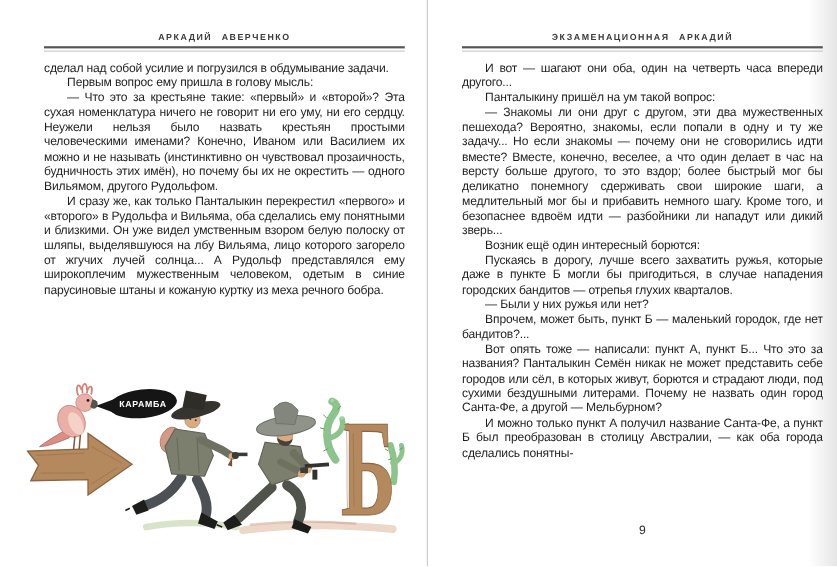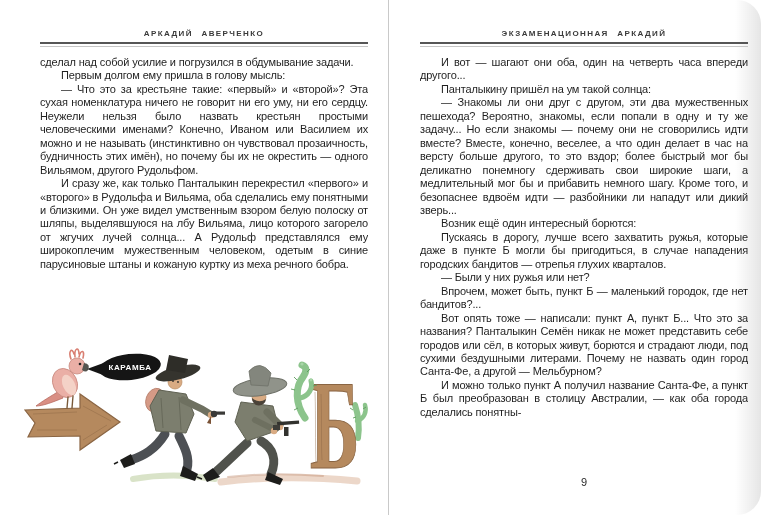--- a/index.html
+++ b/index.html
@@ -1,17 +1,17 @@
 <!DOCTYPE html>
 <html lang="ru"><head>
 <meta charset="utf-8">
 <style>
   html,body{margin:0;padding:0;background:#ffffff;}
   .stage{position:relative;width:761px;height:515px;background:#ffffff;overflow:hidden;
-         font-family:"Liberation Sans",sans-serif;color:#1f1f1f;border-radius:24px;}
+         font-family:"Liberation Sans",sans-serif;color:#1f1f1f;}
   .gutter{position:absolute;left:388px;top:0;width:1px;height:515px;background:#c9c9c9;}
   .edge-shade{position:absolute;right:0;top:0;width:26px;height:515px;
               background:linear-gradient(to right,rgba(0,0,0,0),rgba(0,0,0,0.10));}
   .page{position:absolute;top:0;width:328px;height:515px;}
   .page.left{left:40px;}
   .page.right{left:420px;}
   .running-header{margin-top:29px;text-align:center;font-size:8px;font-weight:700;
                   letter-spacing:1.4px;word-spacing:5px;color:#3a3a3a;}
   .header-rule{margin-top:4px;height:2px;border-top:2px solid #565656;border-bottom:1px solid #c6c6c6;}
   .body-text{margin-top:9px;font-size:11px;line-height:13.45px;text-align:justify;
@@ -32,32 +32,32 @@
 <div class="stage">
 
   <div class="gutter"></div>
   <div class="edge-shade"></div>
 
   <section class="page left">
     <div class="running-header">АРКАДИЙ АВЕРЧЕНКО</div>
     <div class="header-rule"></div>
     <div class="body-text">
         <p class="para">сделал над собой усилие и погрузился в обдумывание задачи.</p>
-        <p class="para indent">Первым долгом ему пришла в голову мысль:</p>
+        <p class="para indent">Первым вопрос ему пришла в голову мысль:</p>
         <p class="para indent">— Что это за крестьяне такие: «первый» и «второй»? Эта сухая номенклатура ничего не говорит ни его уму, ни его сердцу. Неужели нельзя было назвать крестьян простыми человеческими именами? Конечно, Иваном или Василием их можно и не называть (инстинктивно он чувствовал прозаичность, будничность этих имён), но почему бы их не окрестить — одного Вильямом, другого Рудольфом.</p>
         <p class="para indent">И сразу же, как только Панталыкин перекрестил «первого» и «второго» в Рудольфа и Вильяма, оба сделались ему понятными и близкими. Он уже видел умственным взором белую полоску от шляпы, выделявшуюся на лбу Вильяма, лицо которого загорело от жгучих лучей солнца... А Рудольф представлялся ему широкоплечим мужественным человеком, одетым в синие парусиновые штаны и кожаную куртку из меха речного бобра.</p>
       </div>
   </section>
 
   <section class="page right">
     <div class="running-header">ЭКЗАМЕНАЦИОННАЯ АРКАДИЙ</div>
     <div class="header-rule"></div>
     <div class="body-text">
         <p class="para indent">И вот — шагают они оба, один на четверть часа впереди другого...</p>
-        <p class="para indent">Панталыкину пришёл на ум такой солнца:</p>
+        <p class="para indent">Панталыкину пришёл на ум такой вопрос:</p>
         <p class="para indent">— Знакомы ли они друг с другом, эти два мужественных пешехода? Вероятно, знакомы, если попали в одну и ту же задачу... Но если знакомы — почему они не сговорились идти вместе? Вместе, конечно, веселее, а что один делает в час на версту больше другого, то это вздор; более быстрый мог бы деликатно понемногу сдерживать свои широкие шаги, а медлительный мог бы и прибавить немного шагу. Кроме того, и безопаснее вдвоём идти — разбойники ли нападут или дикий зверь...</p>
         <p class="para indent">Возник ещё один интересный борются:</p>
         <p class="para indent">Пускаясь в дорогу, лучше всего захватить ружья, которые даже в пункте Б могли бы пригодиться, в случае нападения городских бандитов — отрепья глухих кварталов.</p>
         <p class="para indent">— Были у них ружья или нет?</p>
         <p class="para indent">Впрочем, может быть, пункт Б — маленький городок, где нет бандитов?...</p>
         <p class="para indent">Вот опять тоже — написали: пункт А, пункт Б... Что это за названия? Панталыкин Семён никак не может представить себе городов или сёл, в которых живут, борются и страдают люди, под сухими бездушными литерами. Почему не назвать один город Санта-Фе, а другой — Мельбурном?</p>
         <p class="para indent">И можно только пункт А получил название Санта-Фе, а пункт Б был преобразован в столицу Австралии, — как оба города сделались понятны-</p>
       </div>
     <div class="page-number">9</div>
   </section>

